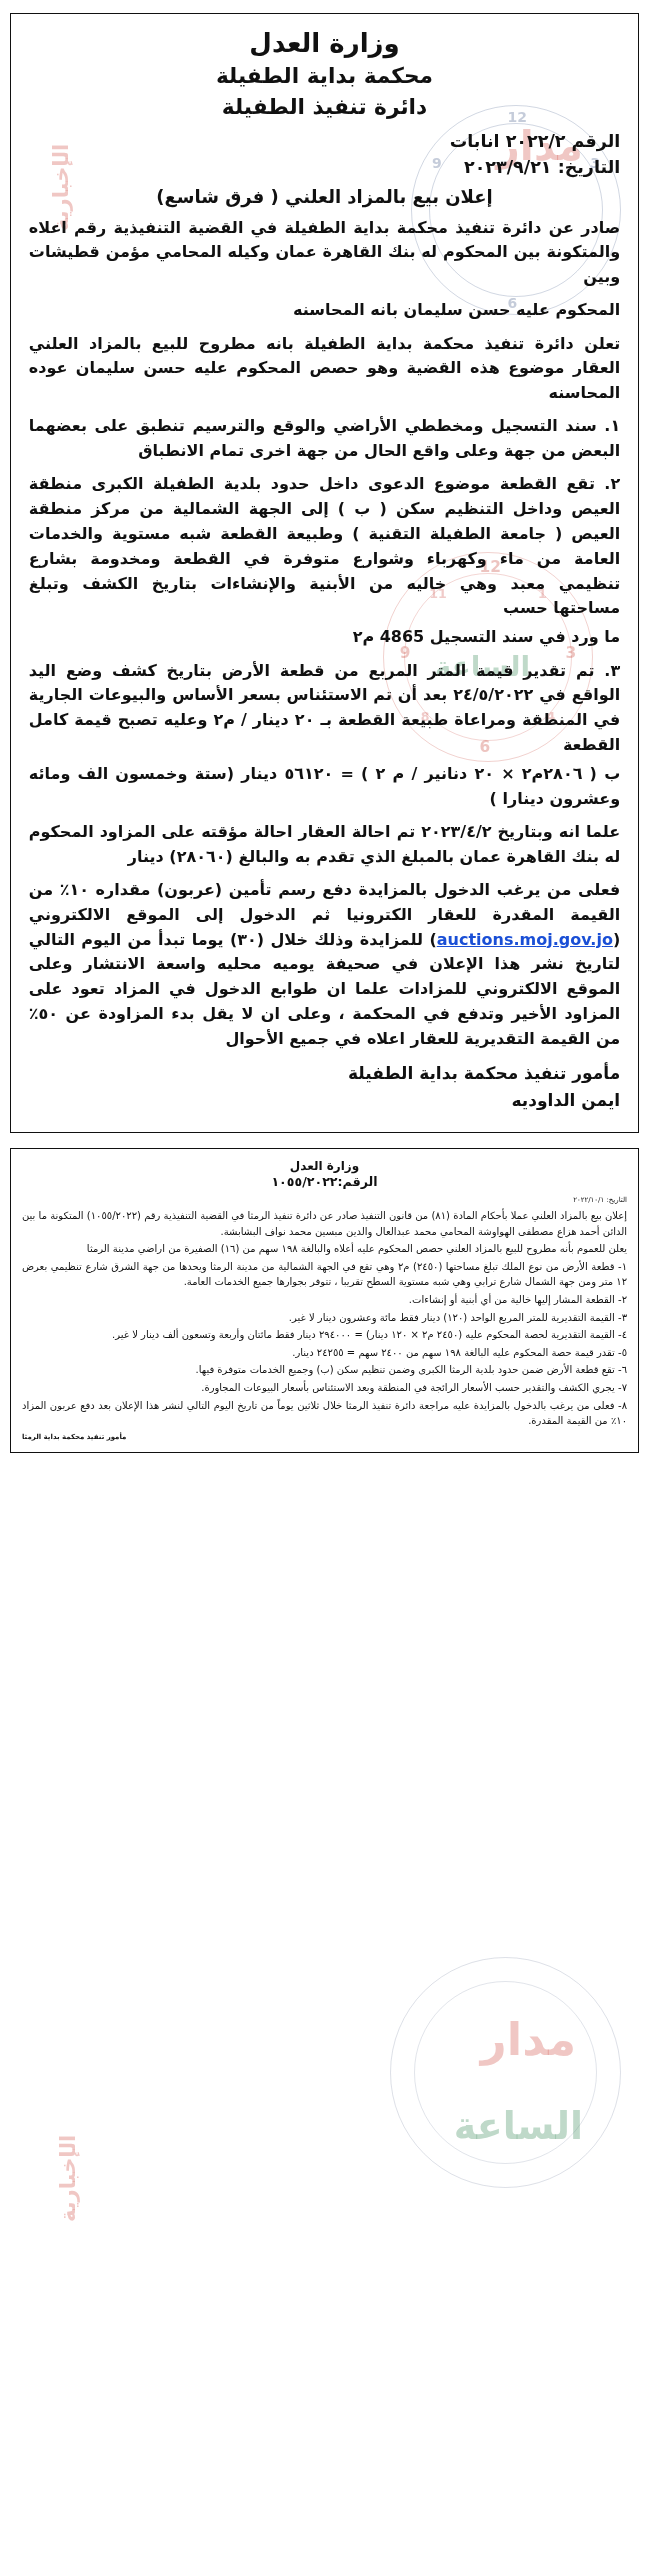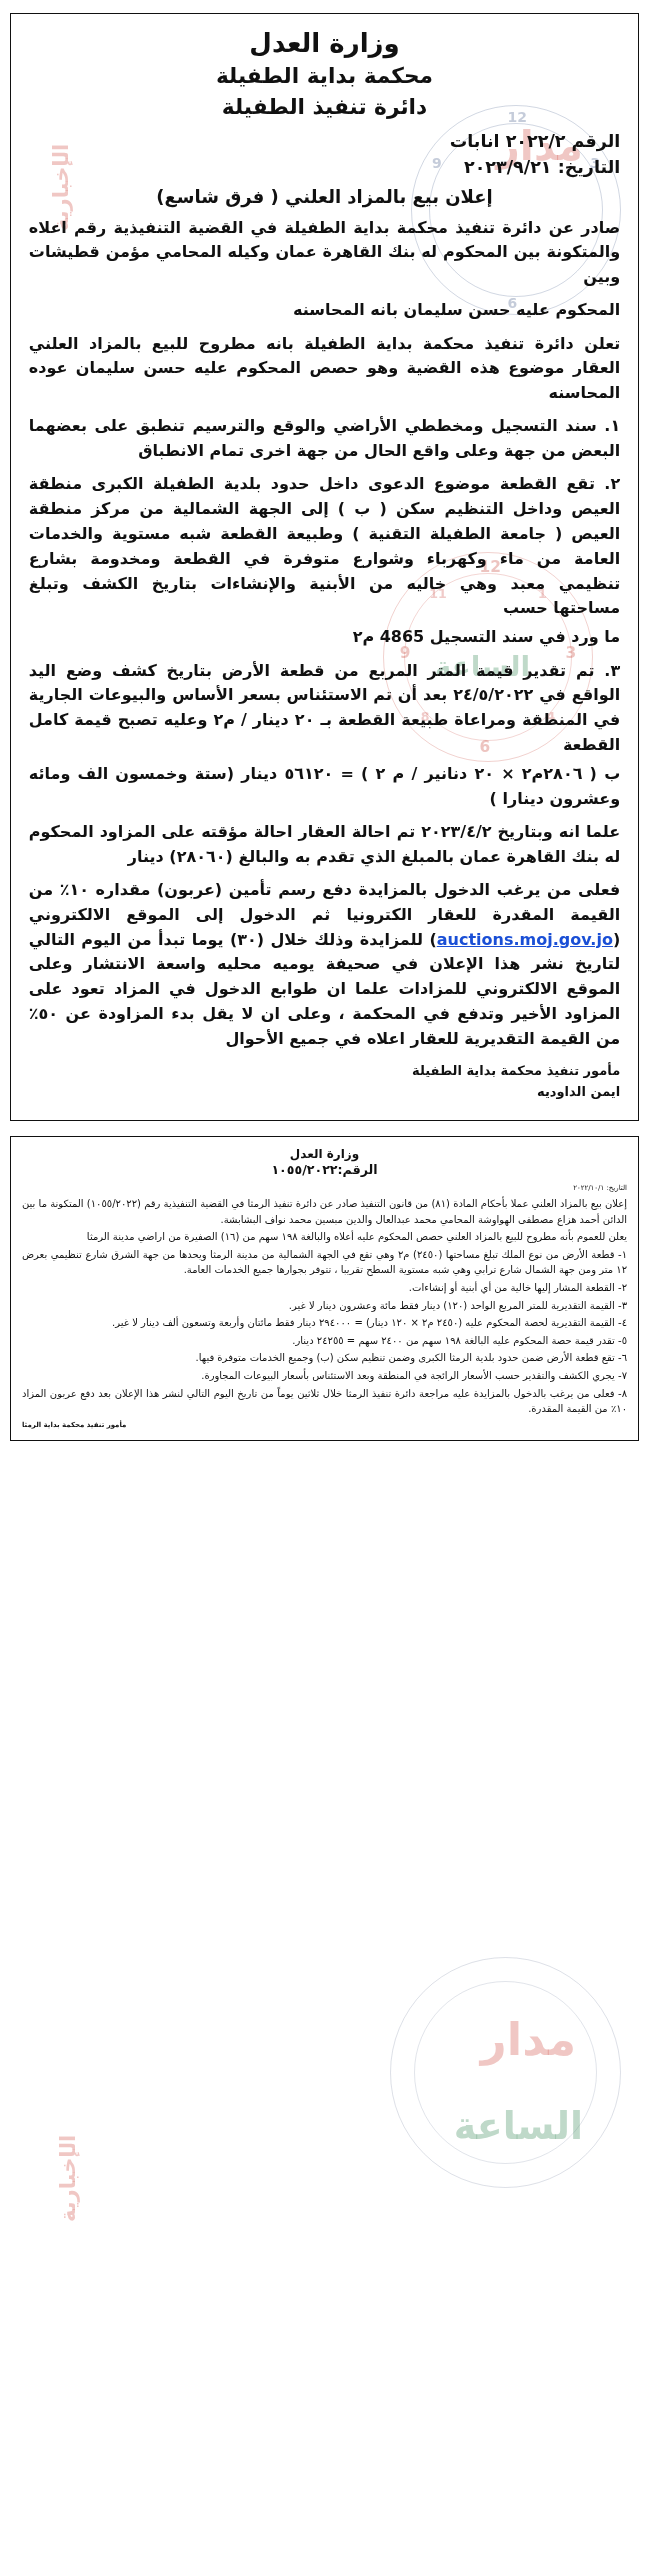--- a/index.html
+++ b/index.html
@@ -85,21 +85,21 @@
     text-align-last:right;
     font-size:16px;
     line-height:1.55;
     font-weight:bold;
     margin:0 0 8.4px 0;
   }
   .para.tight{margin-bottom:4.2px;}
   .link{color:#1a4fd6;text-decoration:underline;}
   .sign{
     text-align:right;
-    font-size:13px;
+    font-size:17px;
     font-weight:bold;
     line-height:1.5;
     margin-top:9.8px;
   }
 
   
   .notice2{
     position:relative;
     z-index:2;
     margin:15.4px 9.8px 0 9.8px;

